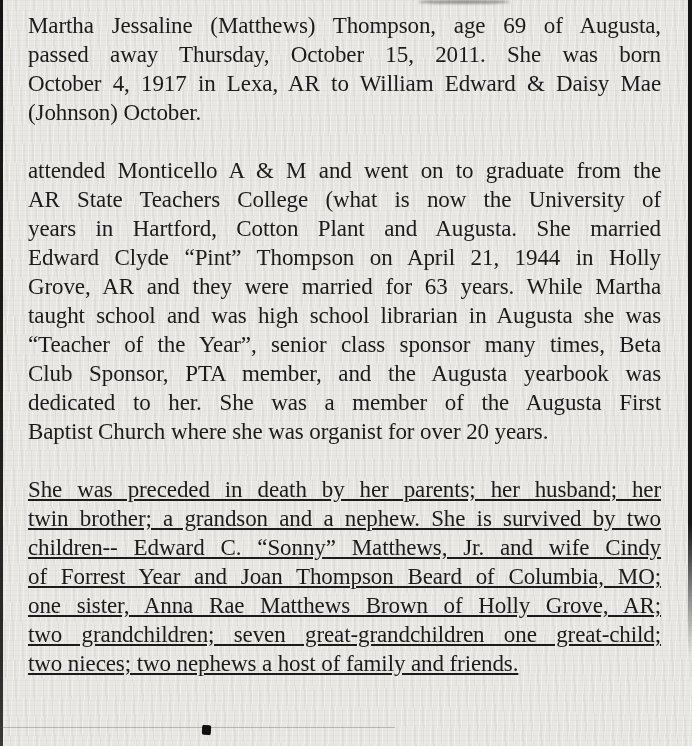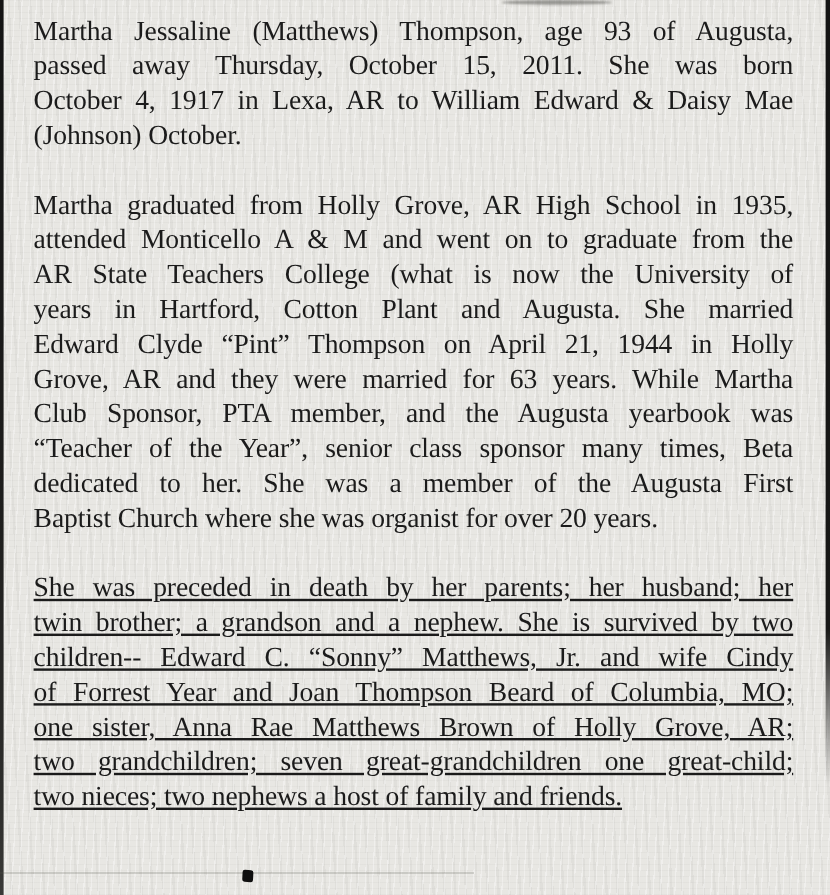--- a/index.html
+++ b/index.html
@@ -78,34 +78,34 @@
 <body>
 
 <div class="page">
   <div class="edge-left"></div>
   <div class="edge-right"></div>
   <div class="smudge-top"></div>
   <div class="streak-bottom"></div>
   <div class="blob-bottom"></div>
   <div class="text-block">
       <div class="para">
-        <div class="line">Martha Jessaline (Matthews) Thompson, age 93 of Augusta,</div>
+        <div class="line">Martha Jessaline (Matthews) Thompson, age 69 of Augusta,</div>
         <div class="line">passed away Thursday, October 15, 2011.  She was born</div>
         <div class="line">October 4, 1917 in Lexa, AR to William Edward  &amp; Daisy Mae</div>
         <div class="line last">(Johnson) October.</div>
       </div>
       <div class="para">
-        <div class="line">Martha graduated from Holly Grove, AR High School in 1935,</div>
         <div class="line">attended Monticello A &amp; M and went on to graduate from the</div>
         <div class="line">AR State Teachers College (what is now the University of</div>
         <div class="line">years in Hartford, Cotton Plant and Augusta.  She married</div>
         <div class="line">Edward Clyde “Pint” Thompson on April 21, 1944 in Holly</div>
         <div class="line">Grove, AR and they were married for 63 years.  While Martha</div>
+        <div class="line">taught school and was high school librarian in Augusta she was</div>
+        <div class="line">“Teacher of the Year”, senior class sponsor many times, Beta</div>
         <div class="line">Club Sponsor, PTA member, and the Augusta yearbook was</div>
-        <div class="line">“Teacher of the Year”, senior class sponsor many times, Beta</div>
         <div class="line">dedicated to her.  She was a member of the Augusta First</div>
         <div class="line last">Baptist Church where she was organist for over 20 years.</div>
       </div>
       <div class="para">
         <div class="line">She was preceded in death by her parents; her husband; her</div>
         <div class="line">twin brother; a grandson and a nephew.  She is survived by two</div>
         <div class="line">children-- Edward C. “Sonny” Matthews, Jr. and wife Cindy</div>
         <div class="line">of Forrest Year and Joan Thompson Beard of Columbia, MO;</div>
         <div class="line">one sister, Anna Rae Matthews Brown of Holly Grove, AR;</div>
         <div class="line">two grandchildren; seven great-grandchildren one great-child;</div>

